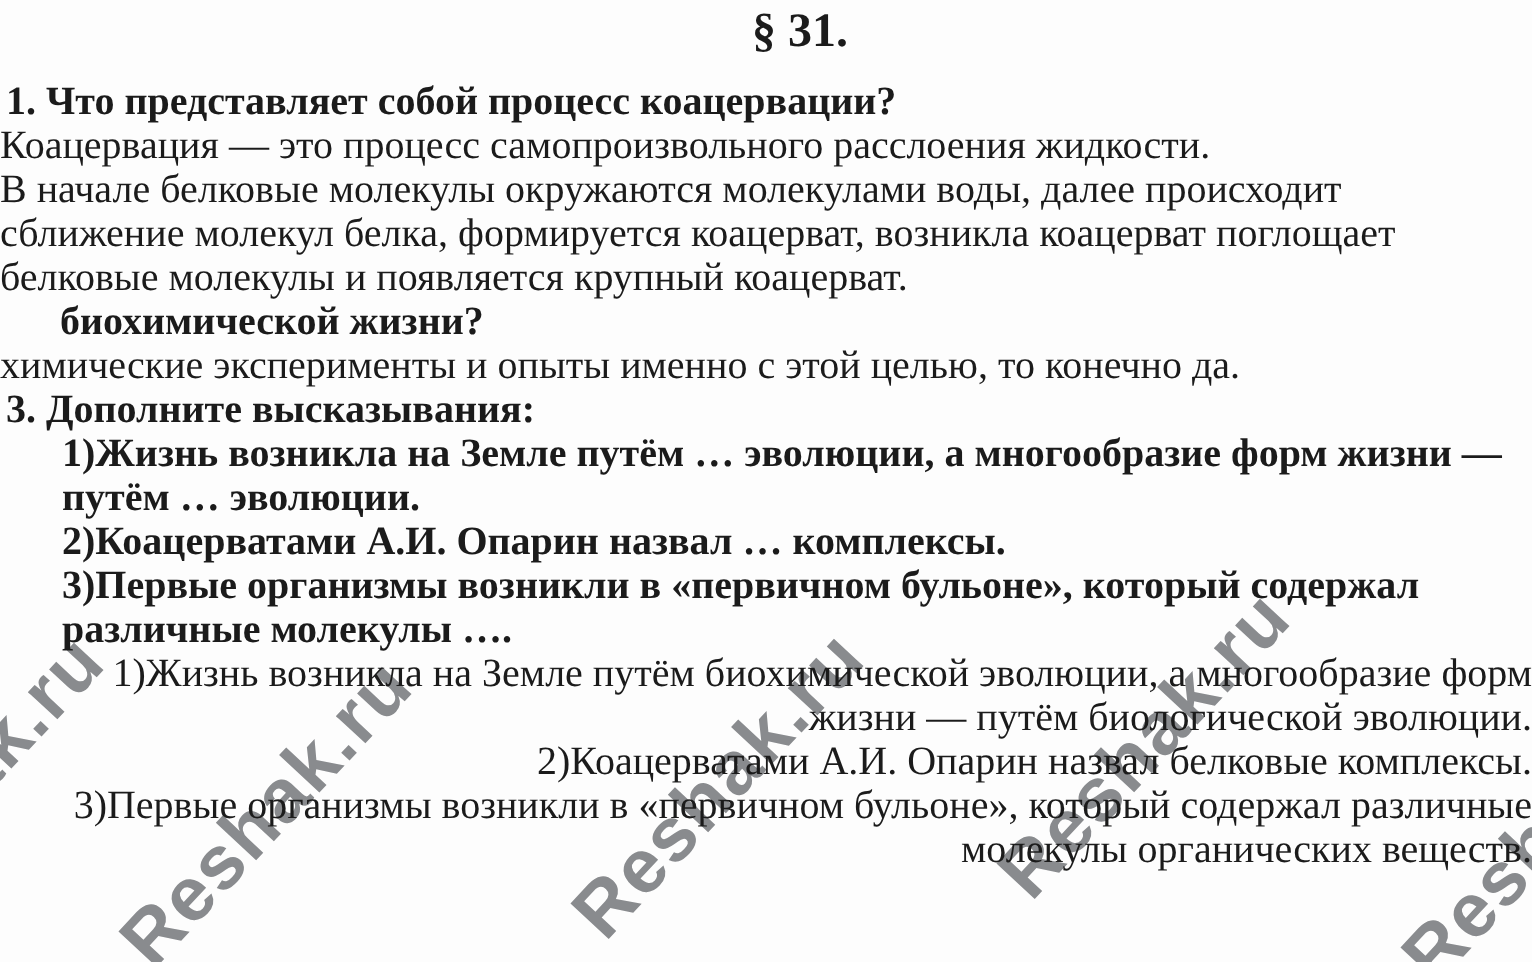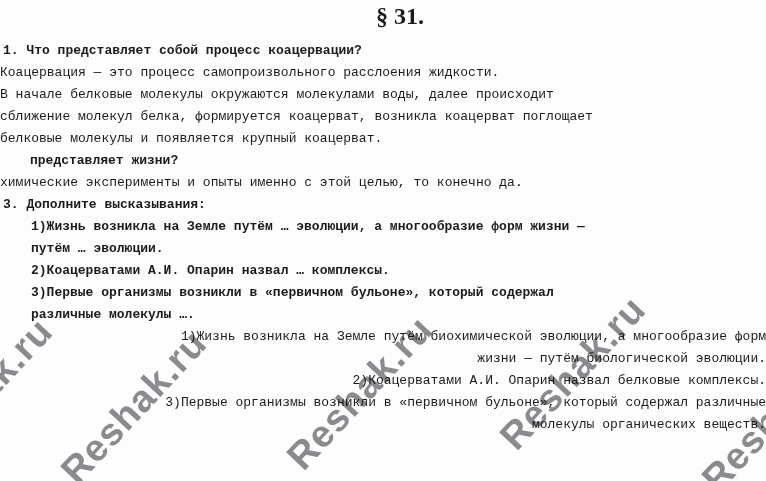--- a/index.html
+++ b/index.html
@@ -36,22 +36,21 @@
     width: 100%;
     text-align: center;
     font-size: 24px;
     font-weight: 700;
     transform: translateX(17px);
   }
   .lines {
     position: absolute;
     top: 40px; left: 0;
     width: 100%;
-    font-size: 13px;
-    font-family: Liberation Mono, monospace;
+    font-size: 20px;
   }
   .line {
     height: 22px;
     line-height: 22px;
     white-space: nowrap;
   }
   .line.h  { font-weight: 700; padding-left: 3px; }
   .line.hc { font-weight: 700; padding-left: 30px; }
   .line.sub { padding-left: 31px; text-align: right; }
   .line.sb  { padding-left: 31px; font-weight: 700; }
@@ -72,21 +71,21 @@
   <div class="content">
     <div class="title">§ 31.</div>
 
     <div class="lines">
       <div class="line h">1. Что представляет собой процесс коацервации?</div>
       <div class="line">Коацервация — это процесс самопроизвольного расслоения жидкости.</div>
       <div class="line">В начале белковые молекулы окружаются молекулами воды, далее происходит</div>
       <div class="line">сближение молекул белка, формируется коацерват, возникла коацерват поглощает</div>
       <div class="line">белковые молекулы и появляется крупный коацерват.</div>
 
-      <div class="line hc">представляет жизни?</div>
+      <div class="line hc">биохимической жизни?</div>
       <div class="line">химические эксперименты и опыты именно с этой целью, то конечно да.</div>
 
       <div class="line h">3. Дополните высказывания:</div>
       <div class="line sb">1)Жизнь возникла на Земле путём … эволюции, а многообразие форм жизни —</div>
       <div class="line sb">путём … эволюции.</div>
       <div class="line sb">2)Коацерватами А.И. Опарин назвал … комплексы.</div>
       <div class="line sb">3)Первые организмы возникли в «первичном бульоне», который содержал</div>
       <div class="line sb">различные молекулы ….</div>
       <div class="line sub">1)Жизнь возникла на Земле путём биохимической эволюции, а многообразие форм</div>
       <div class="line sub">жизни — путём биологической эволюции.</div>

